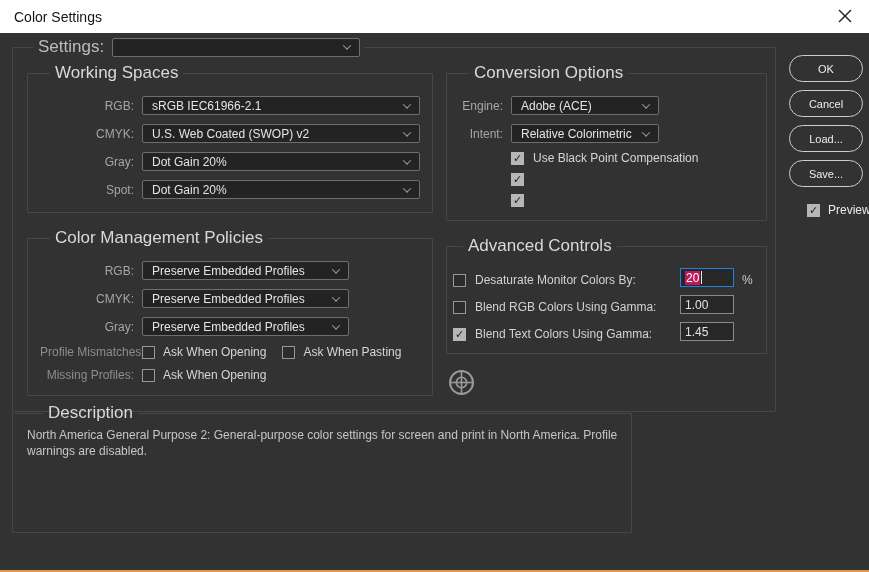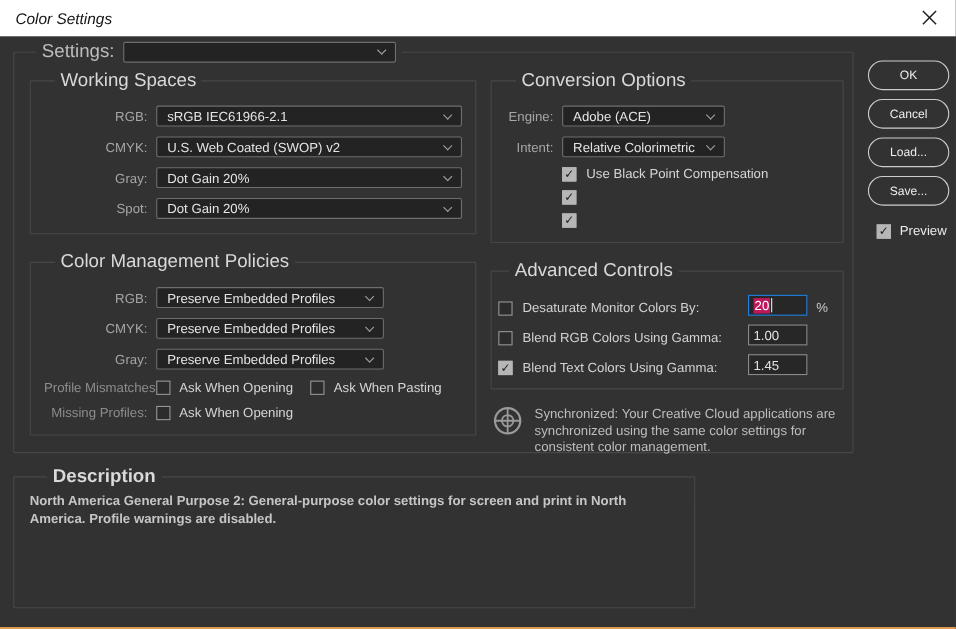--- a/index.html
+++ b/index.html
@@ -4,21 +4,21 @@
 <style>
   * { box-sizing: border-box; margin: 0; padding: 0; }
   html,body { background:#4a4a4a; }
   .dialog {
     position: relative; width: 869px; height: 572px;
     background: #323232; overflow: hidden;
     font-family: "Liberation Sans", "DejaVu Sans", sans-serif;
     font-size: 12px;
   }
   
-  .titlebar { position:absolute; left:0; top:0; width:100%; height:33px; background:#ffffff; display:flex; align-items:center;font-style:italic; }
+  .titlebar { position:absolute; left:0; top:0; width:100%; height:33px; background:#ffffff; display:flex; align-items:center; }
   .title { margin-left:14px; font-size:14px; color:#141414; }
   .close { position:absolute; right:9px; top:2px; width:30px; height:28px; display:flex; align-items:center; justify-content:center; cursor:pointer; }
   
   fieldset { border:1px solid #474747; border-radius:1px; }
   legend { font-size:17px; color:#d9d9d9; padding:0 5px; white-space:nowrap; }
   .outer { position:absolute; left:12px; top:37px; width:764px; height:375px; }
   .settings-legend { display:flex; align-items:center; margin-left:20px; }
   .settings-legend .lbl { color:#bcbcbc; margin-right:8px; }
   .cols { display:flex; gap:13px; padding:6px 0 0 14px; }
   .col-l { width:406px; }
@@ -55,23 +55,23 @@
   .ctl-input[data-focused="true"] { border-color:#1f82e0; }
   .ctl-input[data-focused="true"] .val { background:#be185d; color:#ffffff; padding:0 1px; }
   .caret { width:1px; height:13px; background:#e8e8e8; margin-left:1px; }
   .suffix { width:14px; margin-left:8px; color:#c9c9c9; }
   
   .sync { display:flex; gap:11px; margin-top:11px; padding-left:2px; align-items:flex-start; }
   .sync-text { color:#bdbdbd; line-height:1.27; width:288px; }
   
   .side { position:absolute; left:789px; top:55px; width:78px; }
   .btn { display:block; width:74px; height:27px; border-radius:14px; border:1px solid #cdcdcd; background:transparent; color:#ededed; font-size:11px; margin-bottom:8px; cursor:pointer; font-family:inherit; }
-  .preview-row { display:flex; align-items:center; gap:8px; margin-top:16px; margin-left:8px; color:#eaeaea;text-align:center; }
-  
-  .desc { position:absolute; left:12px; top:423px; width:620px; height:130px; padding:2px 12px;font-weight:bold; }
+  .preview-row { display:flex; align-items:center; gap:8px; margin-top:16px; margin-left:18px; color:#eaeaea;text-align:center; }
+  
+  .desc { position:absolute; left:12px; top:403px; width:620px; height:130px; padding:2px 12px; }
   .desc > legend { margin-left:18px; }
   .desc-text { color:#c6c6c6; margin-top:3px; padding-left:2px; line-height:1.3; }
   
   .bottom-line { position:absolute; left:0; bottom:0; width:100%; height:2px; background:#dd9a50; }
 </style>
 </head>
 <body>
 
 <div class="dialog">
 
@@ -234,21 +234,20 @@
 
         <div class="sync">
           <span>
             <svg width="27" height="27" viewBox="0 0 27 27">
               <circle cx="13.5" cy="13.5" r="11.5" stroke="#9a9a9a" stroke-width="2" fill="none"></circle>
               <line x1="2" y1="13.5" x2="25" y2="13.5" stroke="#9a9a9a" stroke-width="1.6"></line>
               <line x1="13.5" y1="2" x2="13.5" y2="25" stroke="#9a9a9a" stroke-width="1.6"></line>
               <circle cx="13.5" cy="13.5" r="5.2" stroke="#9a9a9a" stroke-width="1.6" fill="none"></circle>
             </svg>
           </span>
-          <span class="sync-text">Synchronized: Your Creative Cloud applications are synchronized using the same color settings for consistent color management.</span>
         </div>
       </div>
     </div>
   </fieldset>
 
   <div class="side">
     <button class="btn">OK</button>
     <button class="btn">Cancel</button>
     <button class="btn">Load...</button>
     <button class="btn">Save...</button>

